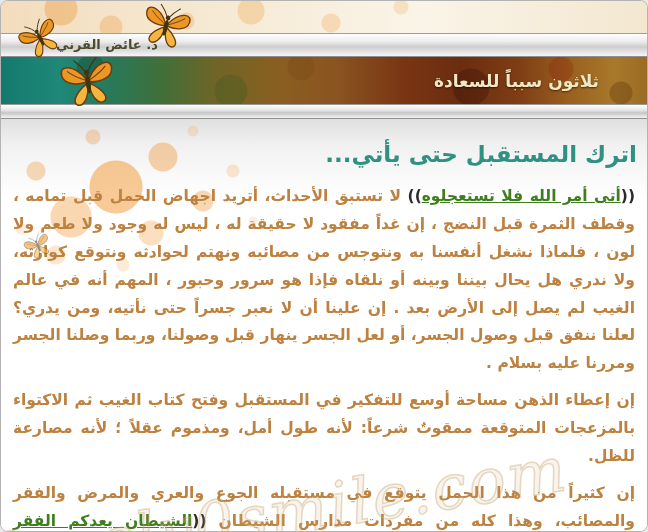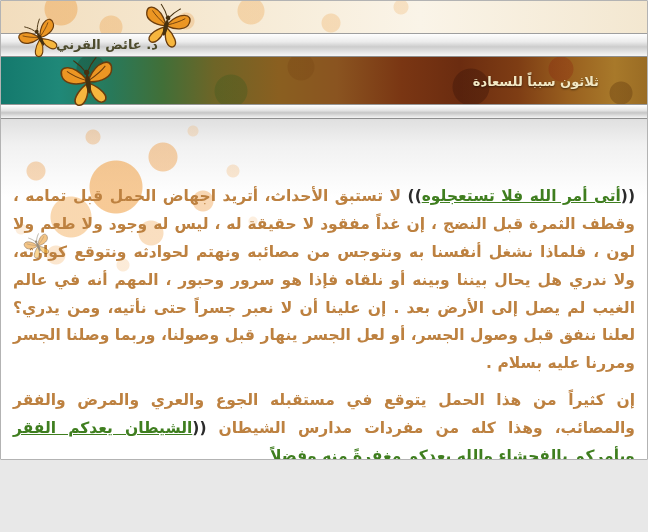--- a/index.html
+++ b/index.html
@@ -1,22 +1,22 @@
 <!DOCTYPE html>
 <html style="--body-text: #bd8140; --quote-text: #3f7e1f; --title-text: #2f9181; --band-text: #f2e8c4;"><head>
 <meta charset="utf-8">
 <style>
   * { margin:0; padding:0; box-sizing:border-box; }
   html,body { background:#e8e8e8; }
   body { font-family:"DejaVu Sans","Liberation Sans",sans-serif; }
 
   .page {
-    position:relative; width:648px; height:460px;
+    position:relative; width:648px; height:532px;
     margin:0 auto; background:#fff;
-    border:1px solid #b3b3b3; border-radius:1px;
+    border:1px solid #b3b3b3; border-radius:8px;
     overflow:hidden;
   }
 
   
   .header-top {
     position:relative; height:32px;
     background:
       radial-gradient(circle at 60px 8px,  rgba(236,160,72,.45) 0 16px, rgba(236,160,72,0) 17px),
       radial-gradient(circle at 110px 26px,rgba(236,160,72,.35) 0 11px, rgba(236,160,72,0) 12px),
       radial-gradient(circle at 250px 10px,rgba(238,168,84,.35) 0 13px, rgba(238,168,84,0) 14px),
@@ -52,21 +52,21 @@
       radial-gradient(circle at 300px 10px, rgba(120,70,20,.35) 0 13px, rgba(120,70,20,0) 14px),
       radial-gradient(circle at 470px 30px, rgba(60,20,8,.40) 0 18px, rgba(60,20,8,0) 19px),
       radial-gradient(circle at 560px 12px, rgba(140,40,15,.35) 0 12px, rgba(140,40,15,0) 13px),
       radial-gradient(circle at 620px 36px, rgba(90,50,10,.35) 0 11px, rgba(90,50,10,0) 12px),
       linear-gradient(90deg,#14796d 0%,#1f8878 9%,#28795a 17%,#416f38 25%,#6e6527 33%,
                       #8a5f20 43%,#8a5420 52%,#7a3613 62%,#6b2c10 71%,#7e3d14 80%,
                       #99601f 88%,#a8792a 95%,#9a6c24 100%);
   }
   .band-title {
     position:absolute; right:48px; top:50%; transform:translateY(-50%);
-    direction:rtl; font-size:13px; font-weight:bold;
+    direction:rtl; font-size:17px; font-weight:bold;
     color:var(--band-text,#f2e8c4);
     text-shadow:0 1px 2px rgba(0,0,0,.55);
     white-space:nowrap;
   }
 
   
   .content {
     position:relative; height:412px;
     background:linear-gradient(180deg,#e0e0e0 0px,#f1f1f1 26px,#ffffff 78px);
   }
@@ -150,22 +150,24 @@
   </div>
 
   <div class="band">
     <span class="band-title">ثلاثون سبباً للسعادة</span>
   </div>
 
   <div class="silver-bar"></div>
 
   <div class="content">
     <div class="splatter"></div>
+    <h1 class="article-title">اترك المستقبل حتى يأتي...</h1>
     <div class="body-text">
         <p><span class="seg-bracket">((</span><span class="seg-quote">أتى أمر الله فلا تستعجلوه</span><span class="seg-bracket">)) </span><span class="seg-normal">لا تستبق الأحداث، أتريد اجهاض الحمل قبل تمامه ، وقطف الثمرة قبل النضج ، إن غداً مفقود لا حقيقة له ، ليس له وجود ولا طعم ولا لون ، فلماذا نشغل أنفسنا به ونتوجس من مصائبه ونهتم لحوادثه ونتوقع كوارثه، ولا ندري هل يحال بيننا وبينه أو نلقاه فإذا هو سرور وحبور ، المهم أنه في عالم الغيب لم يصل إلى الأرض بعد . إن علينا أن لا نعبر جسراً حتى نأتيه، ومن يدري؟ لعلنا ننفق قبل وصول الجسر، أو لعل الجسر ينهار قبل وصولنا، وربما وصلنا الجسر ومررنا عليه بسلام .</span></p>
+        <p><span class="seg-normal">إن إعطاء الذهن مساحة أوسع للتفكير في المستقبل وفتح كتاب الغيب ثم الاكتواء بالمزعجات المتوقعة ممقوتٌ شرعاً: لأنه طول أمل، ومذموم عقلاً ؛ لأنه مصارعة للظل.</span></p>
         <p><span class="seg-normal">إن كثيراً من هذا الحمل يتوقع في مستقبله الجوع والعري والمرض والفقر والمصائب، وهذا كله من مفردات مدارس الشيطان </span><span class="seg-bracket">((</span><span class="seg-quote">الشيطان يعدكم الفقر ويأمركم بالفحشاء والله يعدكم مغفرةً منه وفضلاً</span></p>
       </div>
     <div class="watermark">lovely0smile.com</div>
     <svg class="bf bf4">
         <use href="#butterfly"></use>
       </svg>
   </div>
 
   <svg class="bf bf1">
       <use href="#butterfly"></use>

